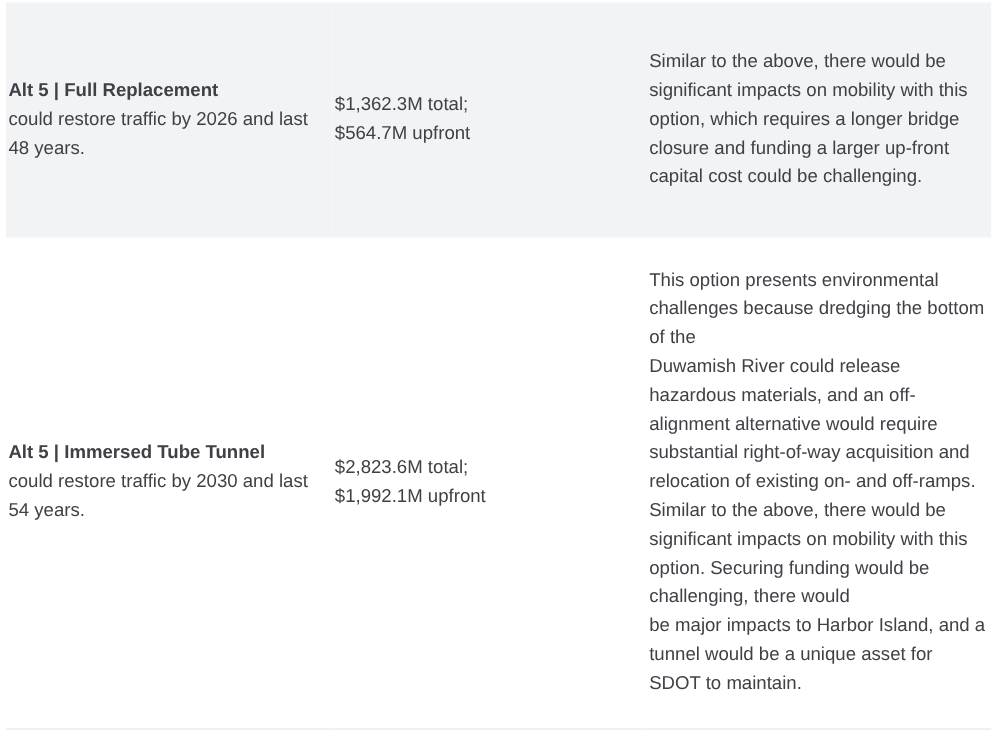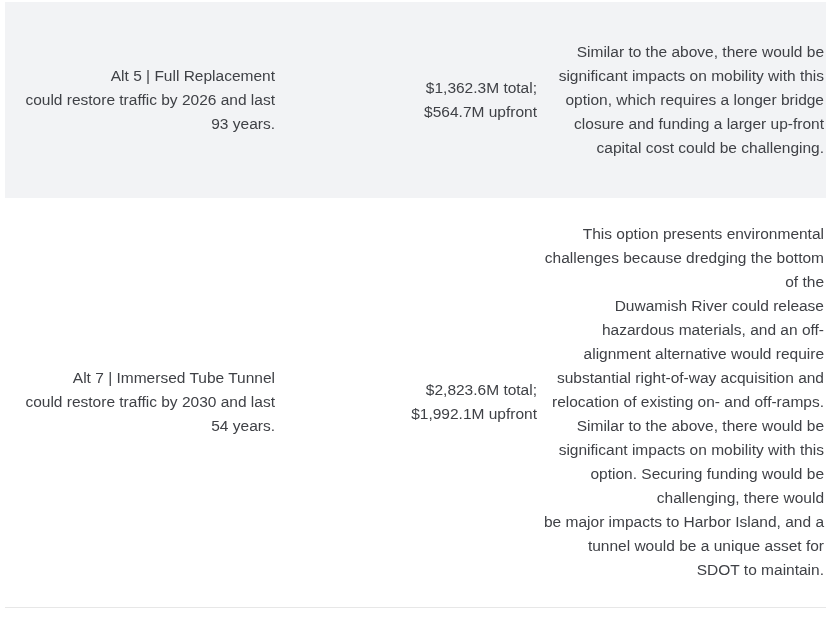--- a/index.html
+++ b/index.html
@@ -28,27 +28,27 @@
   col.col-name    { width: 272px; }
   col.col-cost    { width: 262px; }
   col.col-comment { width: 287px; }
 
   tr.row-striped { background: var(--row-alt-bg, #f2f3f5); }
   tr.row-plain   { background: transparent; }
   tr.row-alt5 { height: 196px; }
   tr.row-alt6 { height: 409px; }
 
   td {
-    text-align: right;
+    text-align: left;
     vertical-align: middle;
     padding: 12px 2px;
   }
   .alt-title {
     display: block;
-    font-weight: normal;
+    font-weight: bold;
   }
   .alt-description {
     display: block;
   }
   .cost-text,
   .comment-text {
     white-space: pre-line;
   }
 </style>
 </head>
@@ -58,33 +58,33 @@
   <table class="alts-table">
     <colgroup>
       <col class="col-name">
       <col class="col-cost">
       <col class="col-comment">
     </colgroup>
     <tbody>
       <tr class="row-striped row-alt5">
         <td>
           <strong class="alt-title">Alt 5 | Full Replacement</strong>
-          <span class="alt-description">could restore traffic by 2026 and last 93 years.</span>
+          <span class="alt-description">could restore traffic by 2026 and last 48 years.</span>
         </td>
         <td>
           <span class="cost-text">$1,362.3M total;
 $564.7M upfront</span>
         </td>
         <td>
           <span class="comment-text">Similar to the above, there would be significant impacts on mobility with this option, which requires a longer bridge closure and funding a larger up-front capital cost could be challenging.</span>
         </td>
       </tr>
       <tr class="row-plain row-alt6">
         <td>
-          <strong class="alt-title">Alt 7 | Immersed Tube Tunnel</strong>
+          <strong class="alt-title">Alt 5 | Immersed Tube Tunnel</strong>
           <span class="alt-description">could restore traffic by 2030 and last 54 years.</span>
         </td>
         <td>
           <span class="cost-text">$2,823.6M total;
 $1,992.1M upfront</span>
         </td>
         <td>
           <span class="comment-text">This option presents environmental challenges because dredging the bottom of the
 Duwamish River could release hazardous materials, and an off-alignment alternative would require substantial right-of-way acquisition and relocation of existing on- and off-ramps. Similar to the above, there would be significant impacts on mobility with this option. Securing funding would be challenging, there would
 be major impacts to Harbor Island, and a tunnel would be a unique asset for SDOT to maintain.</span>

